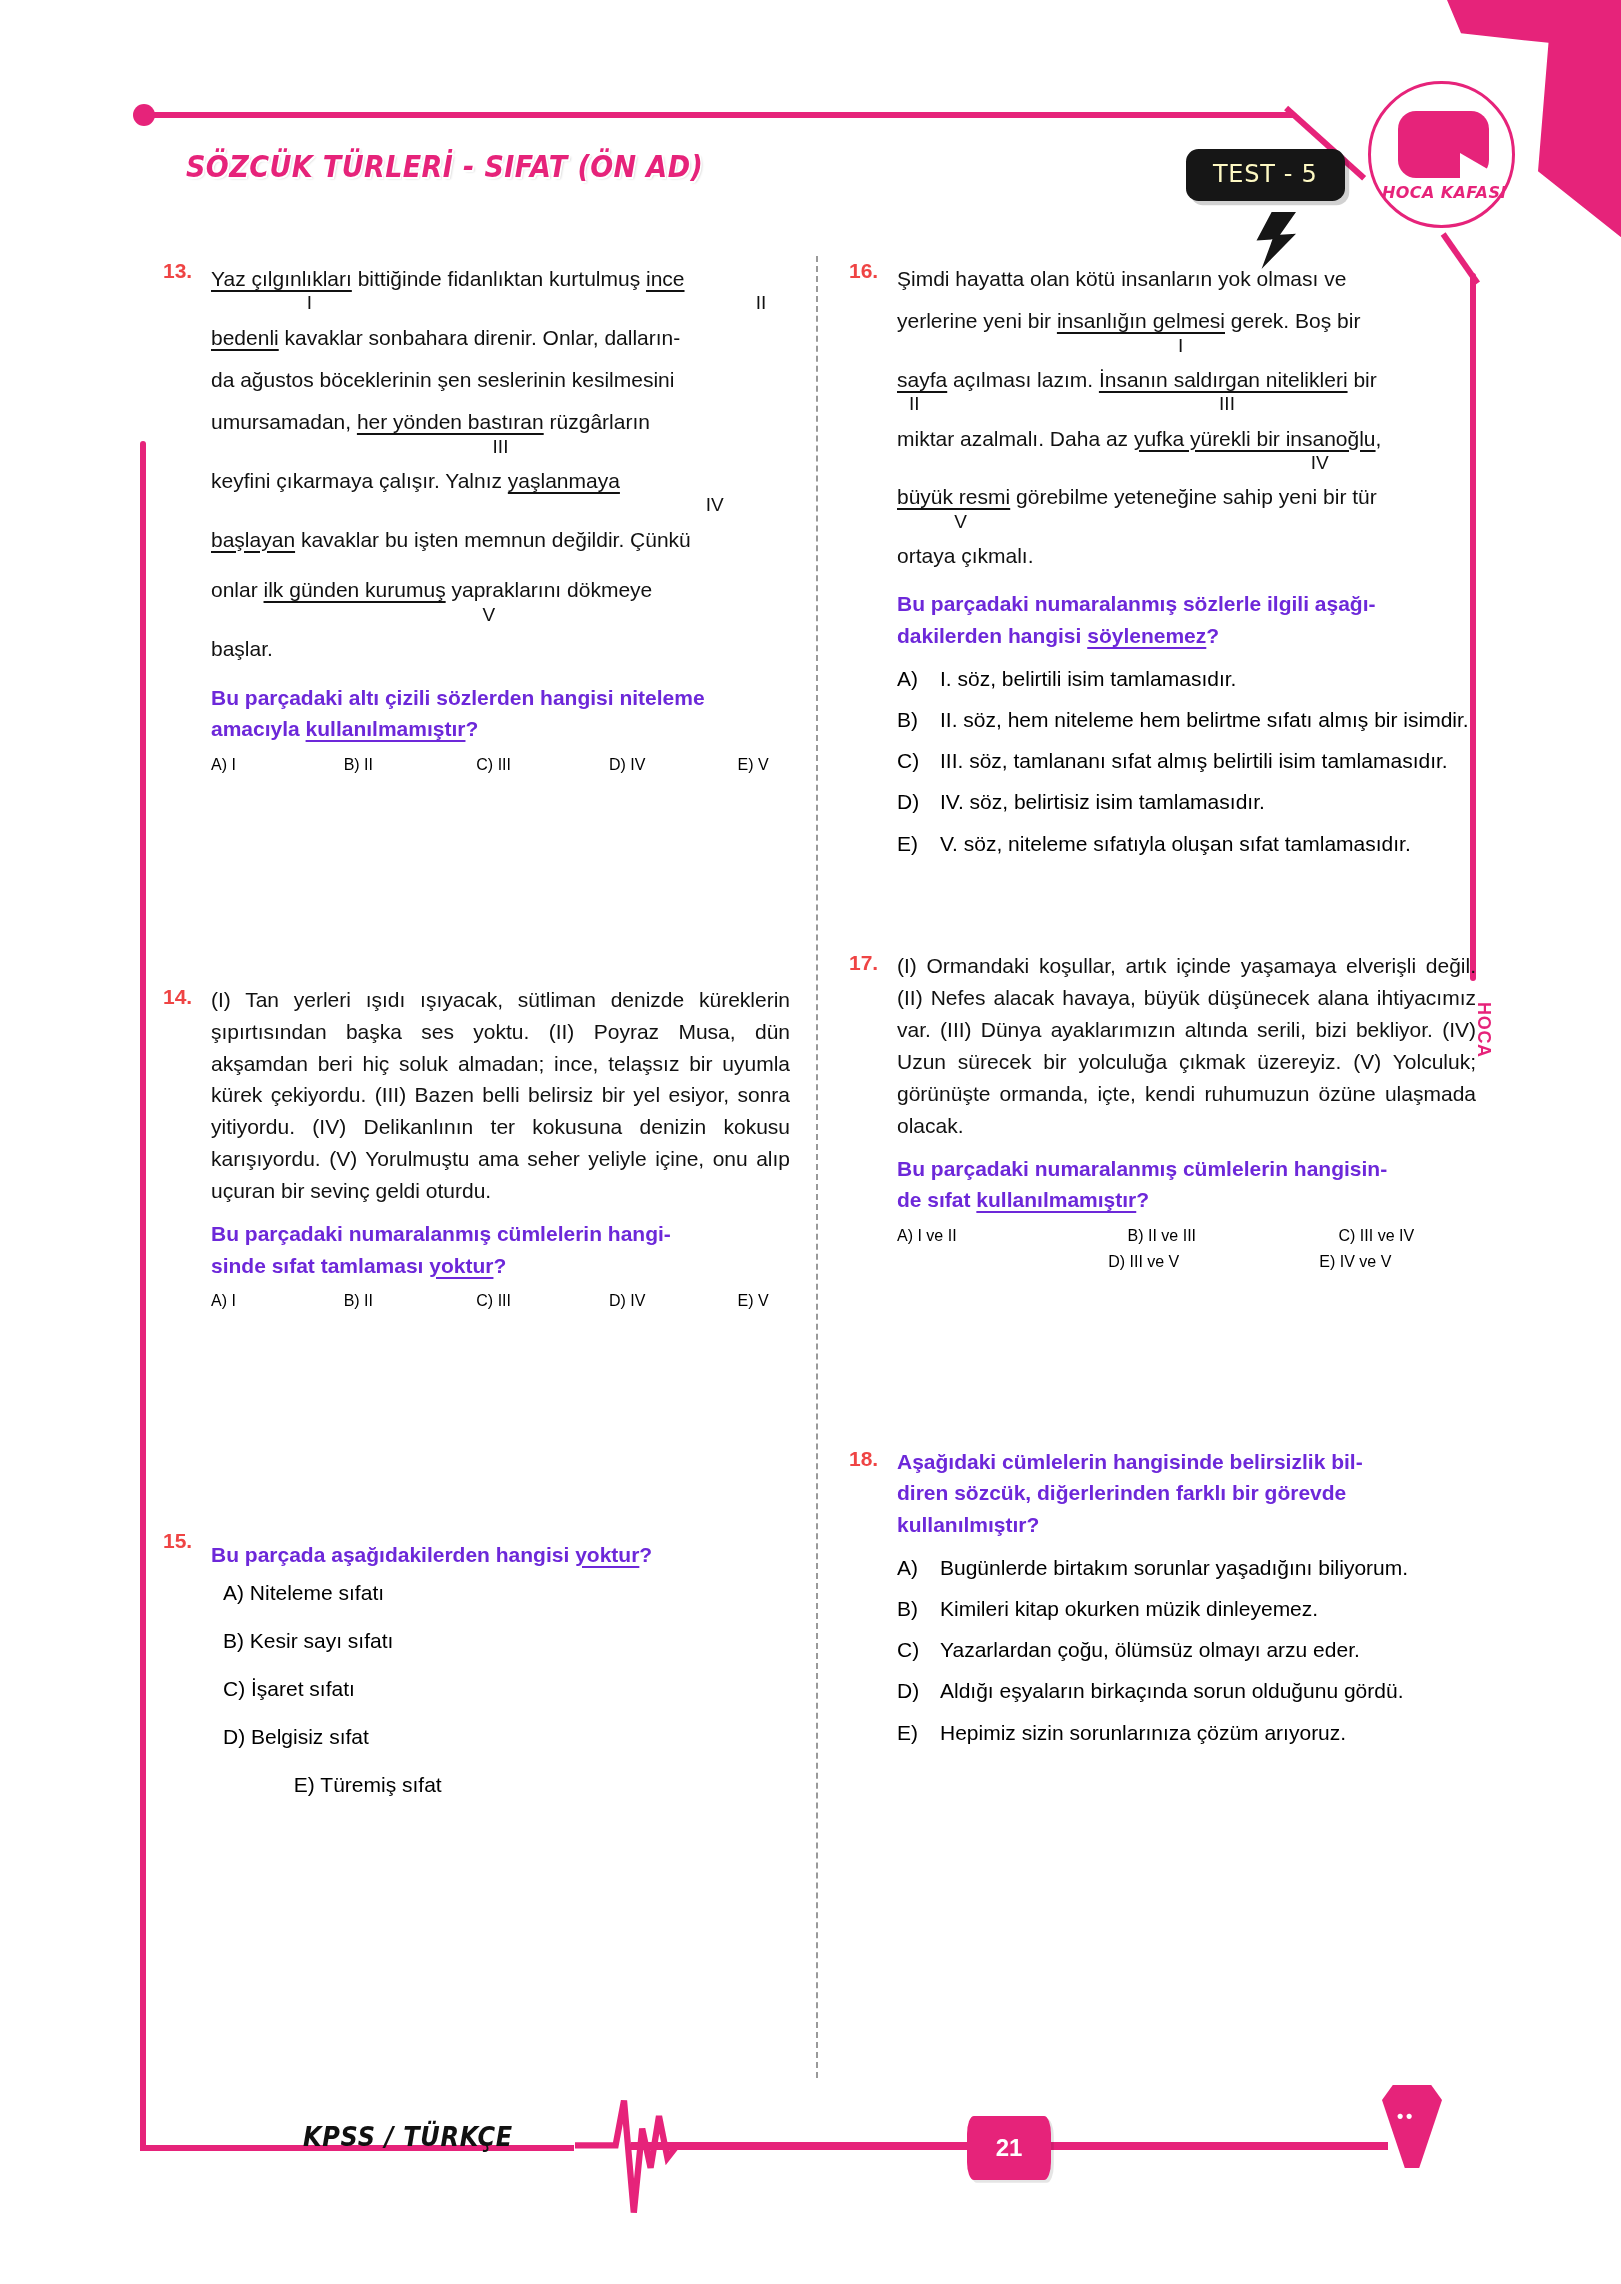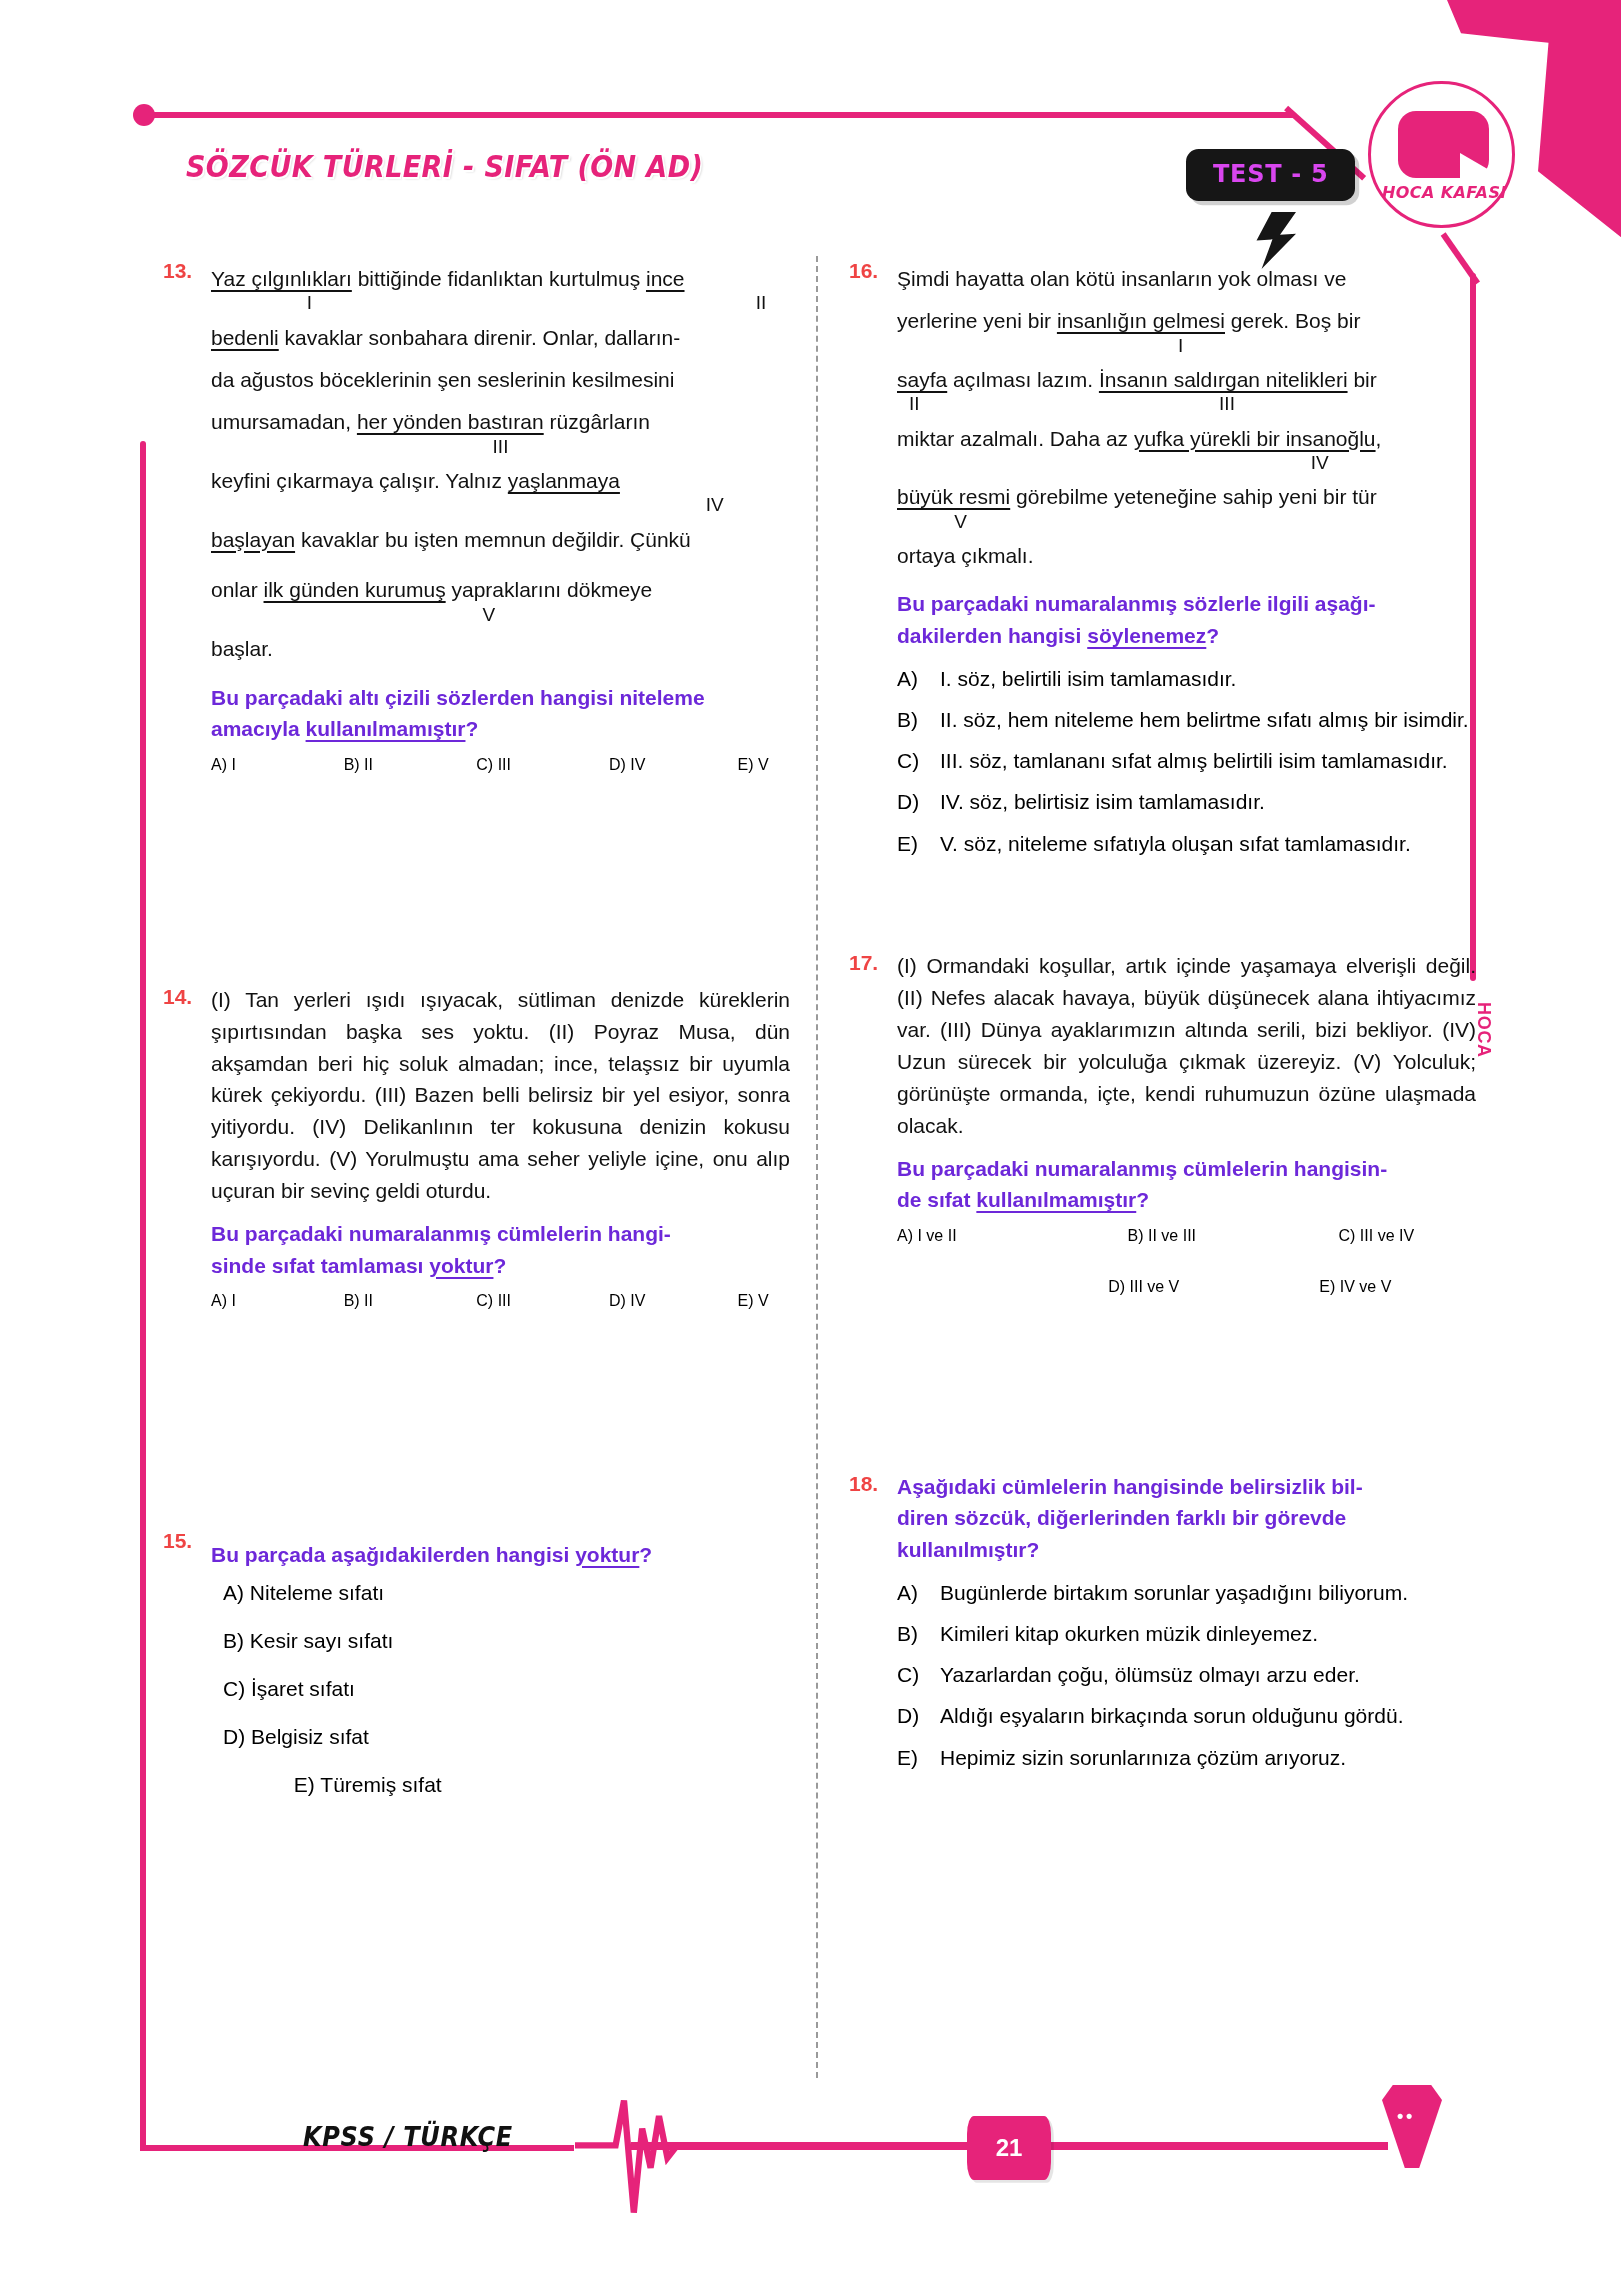--- a/index.html
+++ b/index.html
@@ -65,24 +65,24 @@
     font-weight: bold; font-style: italic;
     font-size: 27px; color: #e6237a;
     letter-spacing: 0.4px;
     text-shadow: 1.4px 1.4px 0 #fff, -1.4px -1.4px 0 #fff, 1.4px -1.4px 0 #fff, -1.4px 1.4px 0 #fff,
                  2.1px 2.1px 2.1px rgba(0,0,0,0.16);
     transform: scaleY(1.12);
     white-space: nowrap;
   }
   .test-badge {
     position: absolute; top: 149px; left: 1186px;
-    background: #161616; color: #d946ef;
+    background: #161616; color: #fef9c3;
     border-radius: 12.6px;
     padding: 11.2px 27px 12.6px 27px;
-    font-weight: bold; font-size: 24px;
+    font-weight: normal; font-size: 24px;
     font-family: "DejaVu Sans", sans-serif;
     letter-spacing: 0.7px;
     box-shadow: 4.2px 4.2px 0 rgba(0,0,0,0.18);
   }
   .test-bolt {
     position: absolute; top: 212px; left: 1254px;
     width: 42px; height: 57px; background: #161616;
     clip-path: polygon(42% 0, 100% 0, 62% 40%, 100% 38%, 18% 100%, 44% 48%, 6% 50%);
   }
   .logo-circle {
@@ -364,21 +364,21 @@
     <div class="q" style="margin-top:81px;">
       <div class="q-head">
         <div class="q-num">17.</div>
         <div class="q-body">
           <div class="para">(I) Ormandaki koşullar, artık içinde yaşamaya elveriş­li değil. (II) Nefes alacak havaya, büyük düşünecek alana ihtiyacımız var. (III) Dünya ayaklarımızın altın­da serili, bizi bekliyor. (IV) Uzun sürecek bir yolculuğa çıkmak üzereyiz. (V) Yolculuk; görünüşte ormanda, içte, kendi ruhumuzun özüne ulaşmada olacak.</div>
           <div class="stem">
             Bu parçadaki numaralanmış cümlelerin hangisin-<br>
             de sıfat <span class="u">kullanılmamıştır</span>?
           </div>
           <div class="opts">
-            <div class="grid5" style="margin-bottom:33px;">
+            <div class="grid5" style="margin-bottom:8px;">
               <div style="width:38%;">A) I ve II</div>
               <div style="width:34%;">B) II ve III</div>
               <div style="width:28%;">C) III ve IV</div>
             </div>
             <div class="grid5">
               <div style="width:32%;"></div>
               <div style="width:32%;">D) III ve V</div>
               <div style="width:30%;">E) IV ve V</div>
             </div>
           </div>

